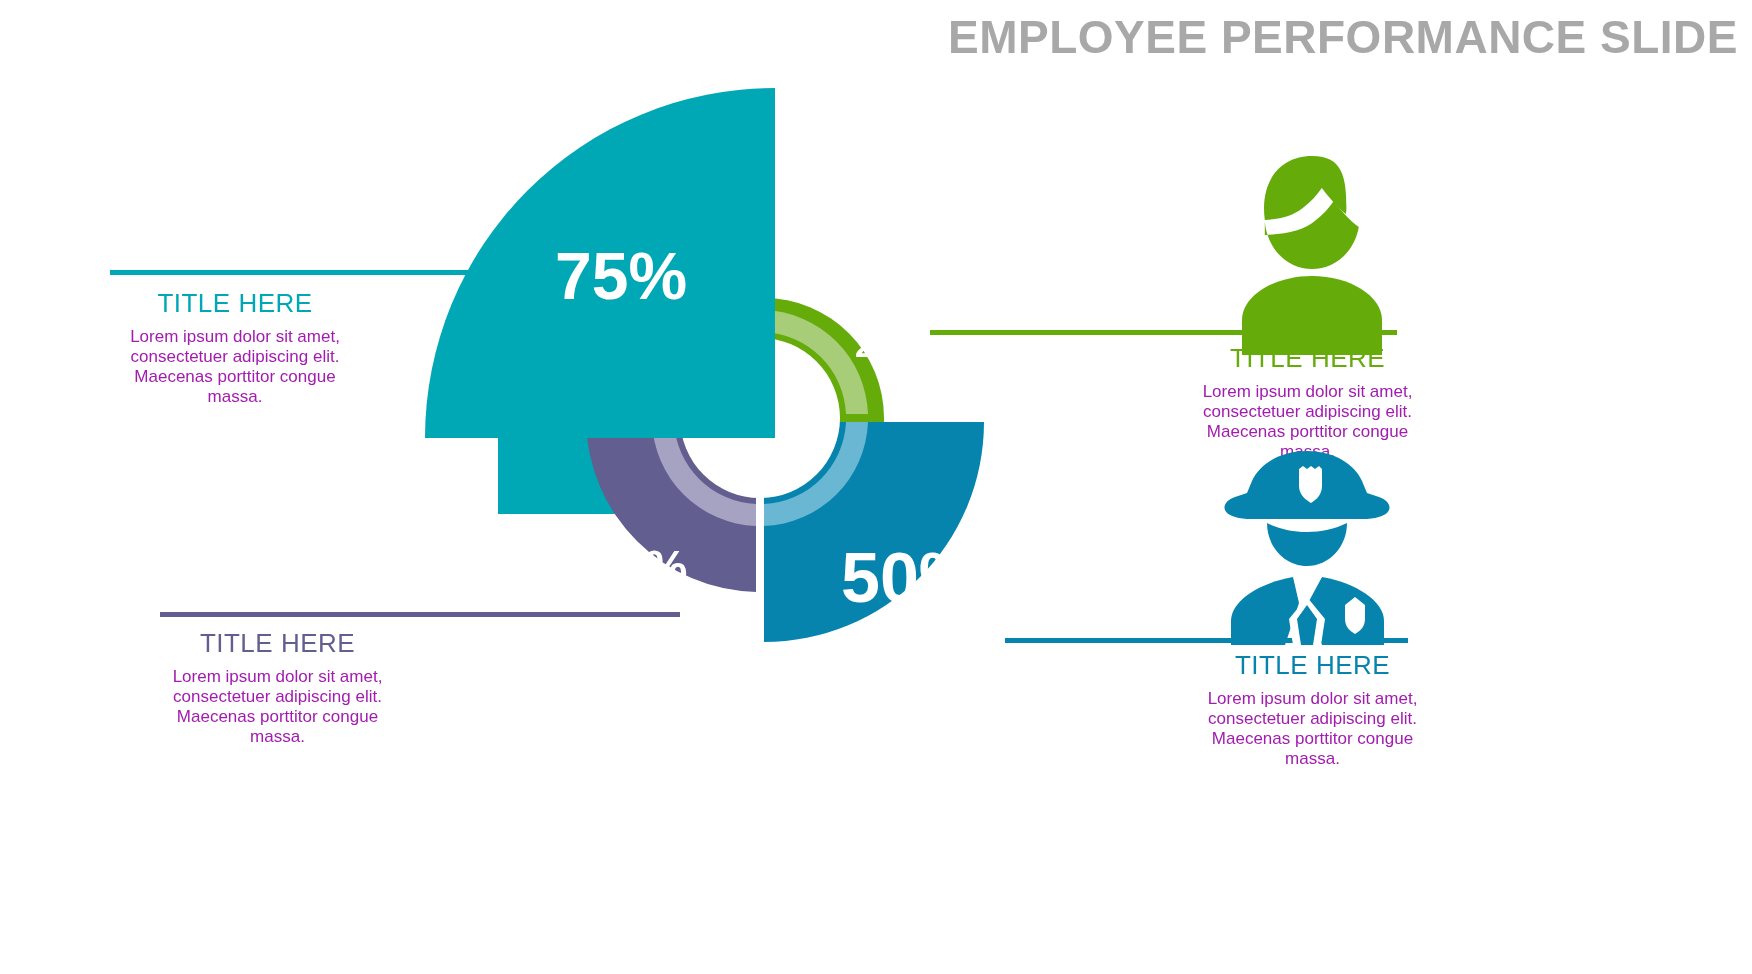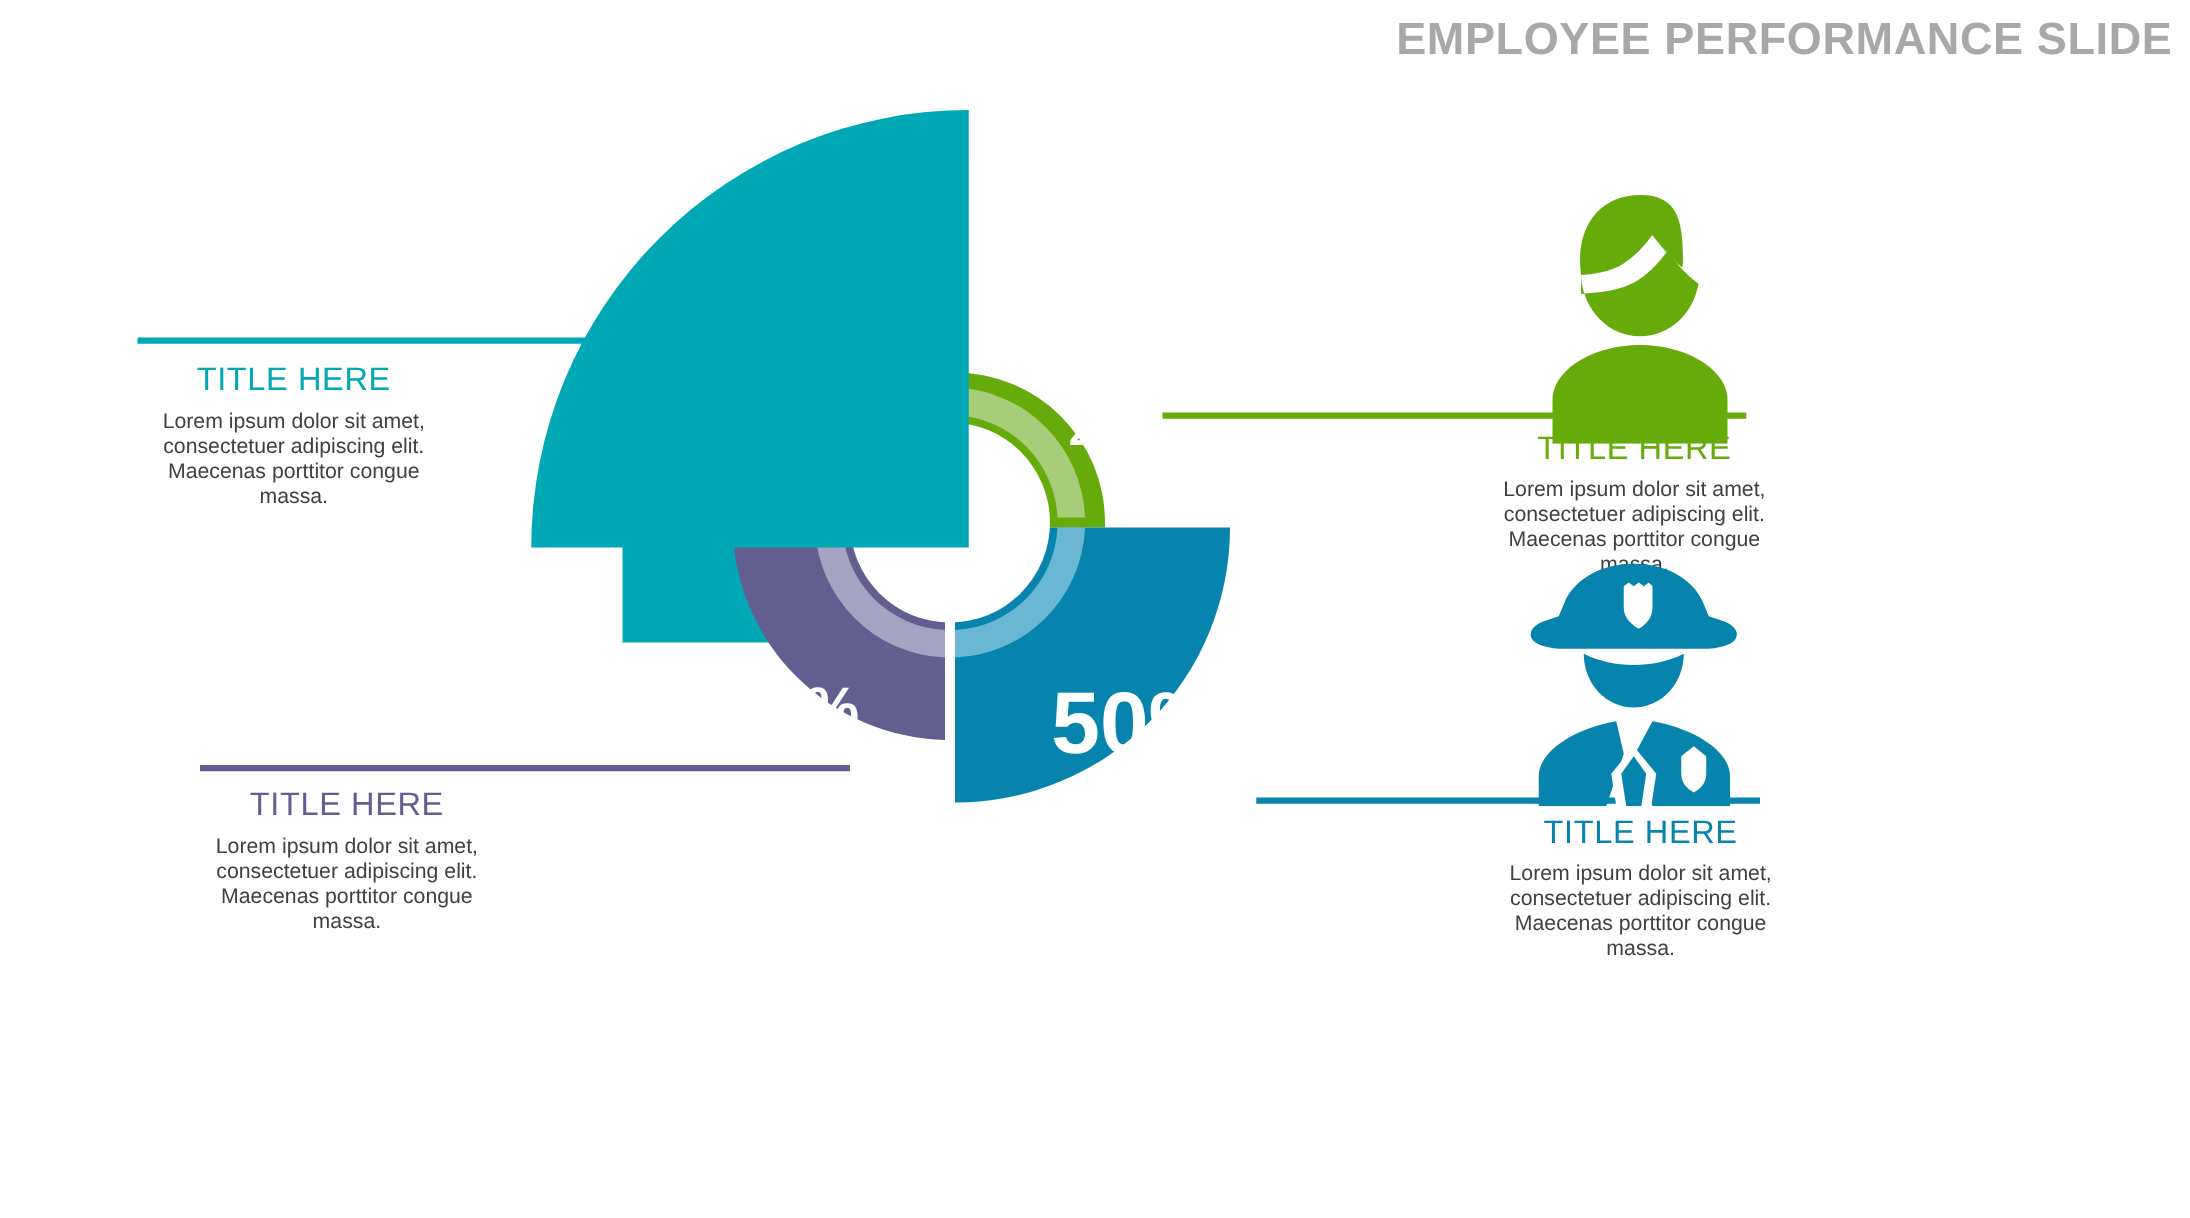--- a/index.html
+++ b/index.html
@@ -17,21 +17,21 @@
     height: 974px;
     background: #ffffff;
     overflow: hidden;
   }
 
   
   .slide-title {
     position: absolute;
     top: 10px;
     right: 14px;
-    font-size: 36px;
+    font-size: 46px;
     font-weight: bold;
     letter-spacing: 0.5px;
     color: #a8a8a8;
     white-space: nowrap;
   }
 
   
   #chart {
     position: absolute;
     left: 420px;
@@ -69,21 +69,21 @@
   .tblock { position: absolute; }
   .tblock .t-title {
     font-size: 26px;
     font-weight: normal;
     letter-spacing: 0.5px;
     margin: 0 0 8px 0;
   }
   .tblock .t-body {
     font-size: 17px;
     line-height: 1.18;
-    color: #404040;
+    color: #a21caf;
     margin: 0;
   }
 
   .tb-teal   { left: 110px; top: 288px; width: 250px; text-align: center; }
   .tb-teal .t-title   { color: #00a8b5; }
 
   .tb-purple { left: 155px; top: 628px; width: 245px; text-align: center; }
   .tb-purple .t-title { color: #635e90; }
 
   .tb-green  { left: 1180px; top: 343px; width: 255px; text-align: center; }
@@ -131,20 +131,21 @@
 
         <circle cx="0" cy="0" r="80" fill="#ffffff"></circle>
       </g>
     </svg>
   </div>
 
   <svg style="position:absolute;left:340px;top:60px;width:520px;height:420px;" viewBox="0 0 520 420" aria-hidden="true">
     <path fill="#00a8b5" d="M 435 28 A 350 350 0 0 0 85 378 L 435 378 Z"></path>
   </svg>
 
+  <div class="pct-label pct-75">75%</div>
   <div class="pct-label pct-20">20%</div>
   <div class="pct-label pct-30">4%</div>
   <div class="pct-label pct-50">50%</div>
 
   <div class="tblock tb-teal">
     <div class="t-title">TITLE HERE</div>
     <div class="t-body">Lorem ipsum dolor sit amet, consectetuer adipiscing elit. Maecenas porttitor congue massa.</div>
   </div>
 
   <div class="tblock tb-purple">

